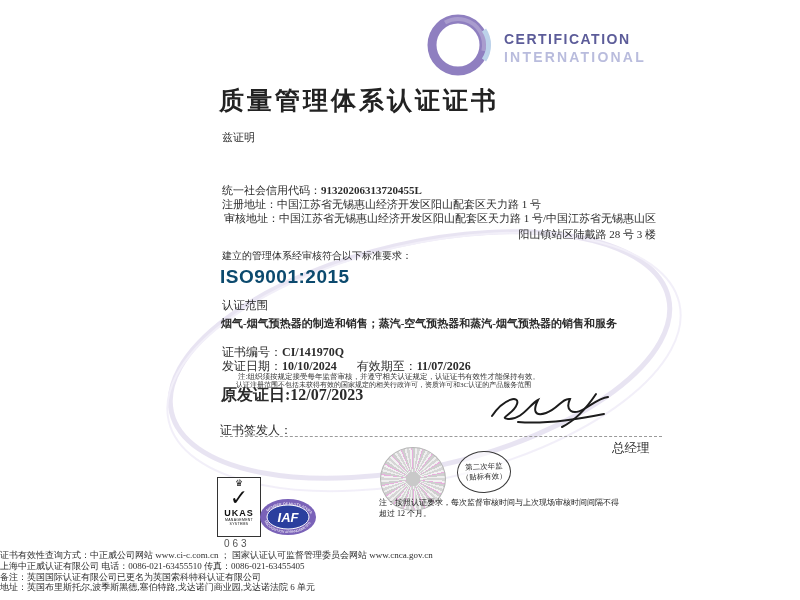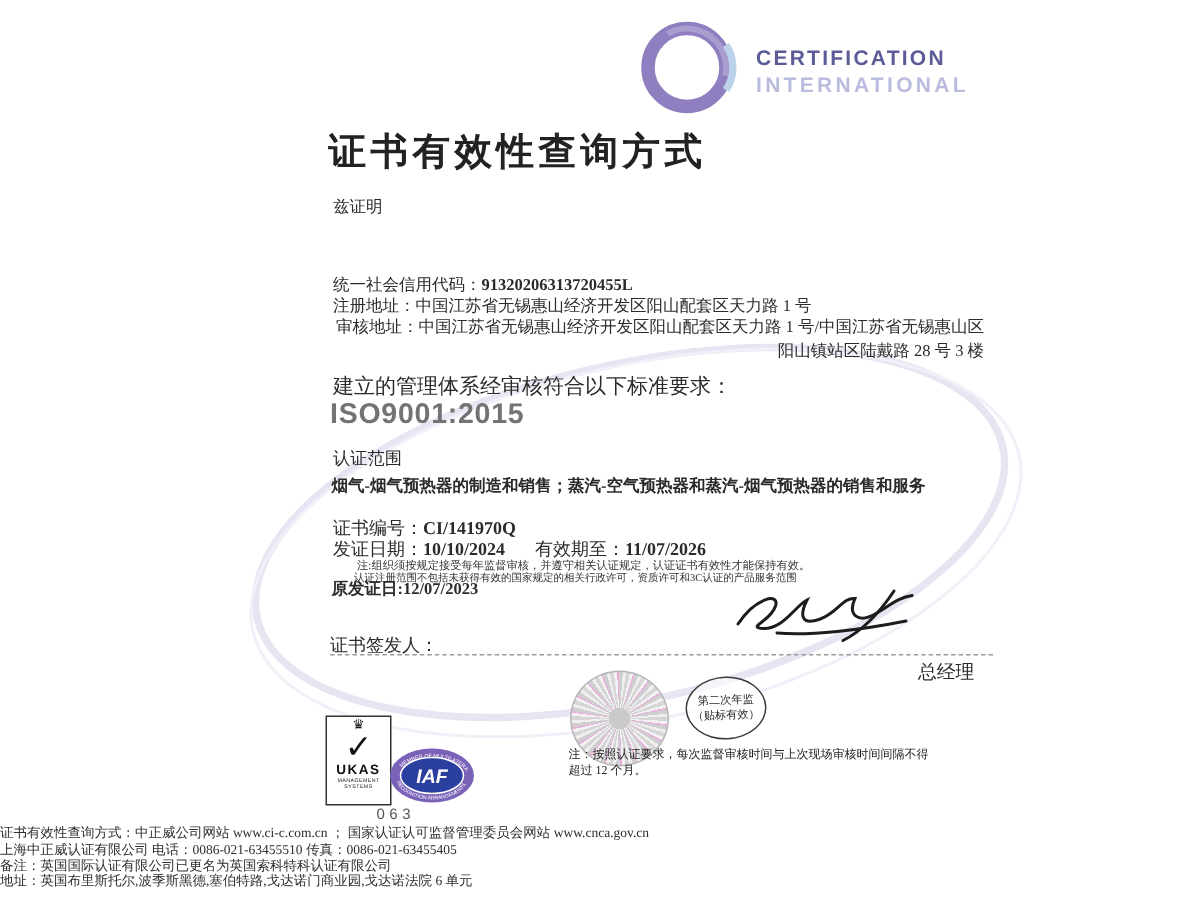--- a/index.html
+++ b/index.html
@@ -18,30 +18,30 @@
   .logo-text .l2{font-size:14px;letter-spacing:2.2px;color:#b9bcdd;font-weight:bold;}
 
   .cert-title{left:219px;top:84px;font-size:25px;font-weight:bold;letter-spacing:3px;color:#222;}
   .intro{left:222px;top:130px;font-size:11px;}
   .company{left:219px;top:149px;font-size:23px;font-weight:bold;letter-spacing:1px;
            font-family:"Liberation Sans","DejaVu Sans",sans-serif;color:#1e1e1e;}
   .line11{font-size:11px;line-height:1.45;}
   .credit{left:222px;top:183px;}
   .regaddr{left:222px;top:197px;}
   .auditaddr{left:222px;top:211px;width:434px;text-align:right;}
-  .stdintro{left:222px;top:249px;font-size:14px;}
+  .stdintro{left:222px;top:249px;font-size:10px;}
   .iso{left:220px;top:266px;font-size:19px;font-weight:bold;letter-spacing:.5px;
-       font-family:"Liberation Sans","DejaVu Sans",sans-serif;color:#737373;}
+       font-family:"Liberation Sans","DejaVu Sans",sans-serif;color:#0c4a6e;}
   .scopelabel{left:222px;top:298px;font-size:11.5px;}
   .scope{left:221px;top:316px;font-size:11px;font-weight:bold;width:440px;}
   .certno{left:222px;top:344px;font-size:12px;}
   .certdates{left:222px;top:358px;font-size:12px;}
   .note1{left:222px;top:372px;font-size:7.5px;color:#333;margin-left:16px;}
   .note2{left:236px;top:380px;font-size:7px;color:#333;}
-  .orig{left:221px;top:385px;font-size:11px;font-weight:bold;}
+  .orig{left:221px;top:385px;font-size:16px;font-weight:bold;}
   .signsvg{left:478px;top:390px;}
   .signerlabel{left:220px;top:422px;font-size:12px;}
   .signline{left:220px;top:436px;width:442px;border-top:1px dashed #9a9a9a;height:0;}
   .signertitle{left:612px;top:440px;font-size:12.5px;}
 
   .holo{left:380px;top:447px;width:64px;height:62px;border-radius:50%;
         border:1px solid #b5b5b5;
         background:
           radial-gradient(circle at 50% 50%, #c9c9c9 0 7px, rgba(0,0,0,0) 7px),
           repeating-conic-gradient(from 8deg, #d6d6d6 0deg 5deg, #f2f2f2 5deg 9deg,
@@ -51,21 +51,21 @@
          font-size:7.5px;line-height:1.3;transform:rotate(-2deg);color:#2a2a2a;background:rgba(255,255,255,.6);}
   .stampnote{left:379px;top:498px;font-size:8px;line-height:1.35;color:#222;}
 
   .ukasbox{left:217px;top:477px;width:42px;height:58px;border:1px solid #333;background:#fff;
            text-align:center;font-family:"Liberation Sans","DejaVu Sans",sans-serif;}
   .ukas-crown{font-size:9px;line-height:9px;display:block;margin-top:1px;color:#111;}
   .ukas-check{font-size:22px;line-height:20px;font-weight:bold;display:block;color:#111;}
   .ukas-name{font-size:9px;font-weight:bold;letter-spacing:1px;display:block;color:#111;}
   .ukas-sub{font-size:3.5px;letter-spacing:.3px;display:block;color:#111;}
   .ukasnum{left:224px;top:538px;font-size:10px;letter-spacing:3px;color:#555;
-           font-family:"Liberation Sans","DejaVu Sans",sans-serif;margin-left:27px;}
+           font-family:"Liberation Sans","DejaVu Sans",sans-serif;}
   .iafwrap{left:259px;top:498px;}
 
   .footer{left:0;top:0;width:800px;text-align:left;font-size:9px;color:#2e2e2e;}
   .f1{top:549px;} .f2{top:560px;} .f3{top:571px;} .f4{top:581px;}
 </style>
 </head>
 <body>
 
 <div class="page">
 
@@ -83,21 +83,21 @@
         <circle cx="32" cy="35" r="26" fill="none" stroke="#8f7fc0" stroke-width="9"></circle>
         <circle cx="32" cy="35" r="26" fill="none" stroke="#a99cce" stroke-width="4" stroke-dasharray="60 120" transform="rotate(-120 32 35)"></circle>
         <path d="M 58 20 A 27 27 0 0 1 58 50" fill="none" stroke="#bcd2ea" stroke-width="5"></path>
       </svg>
       <div class="logo-text">
         <span class="l1">CERTIFICATION</span><br>
         <span class="l2">INTERNATIONAL</span>
       </div>
     </div>
 
-    <div class="abs cert-title">证书有效性查询方式</div>
+    <div class="abs cert-title">质量管理体系认证证书</div>
     <div class="abs intro">兹证明</div>
 
     <div class="abs line11 credit">
       <span>统一社会信用代码：</span><b>91320206313720455L</b>
     </div>
     <div class="abs line11 regaddr">
       <span>注册地址：</span><span>中国江苏省无锡惠山经济开发区阳山配套区天力路 1 号</span>
     </div>
     <div class="abs line11 auditaddr">
       <span>审核地址：</span><span>中国江苏省无锡惠山经济开发区阳山配套区天力路 1 号/中国江苏省无锡惠山区阳山镇站区陆戴路 28 号 3 楼</span>

